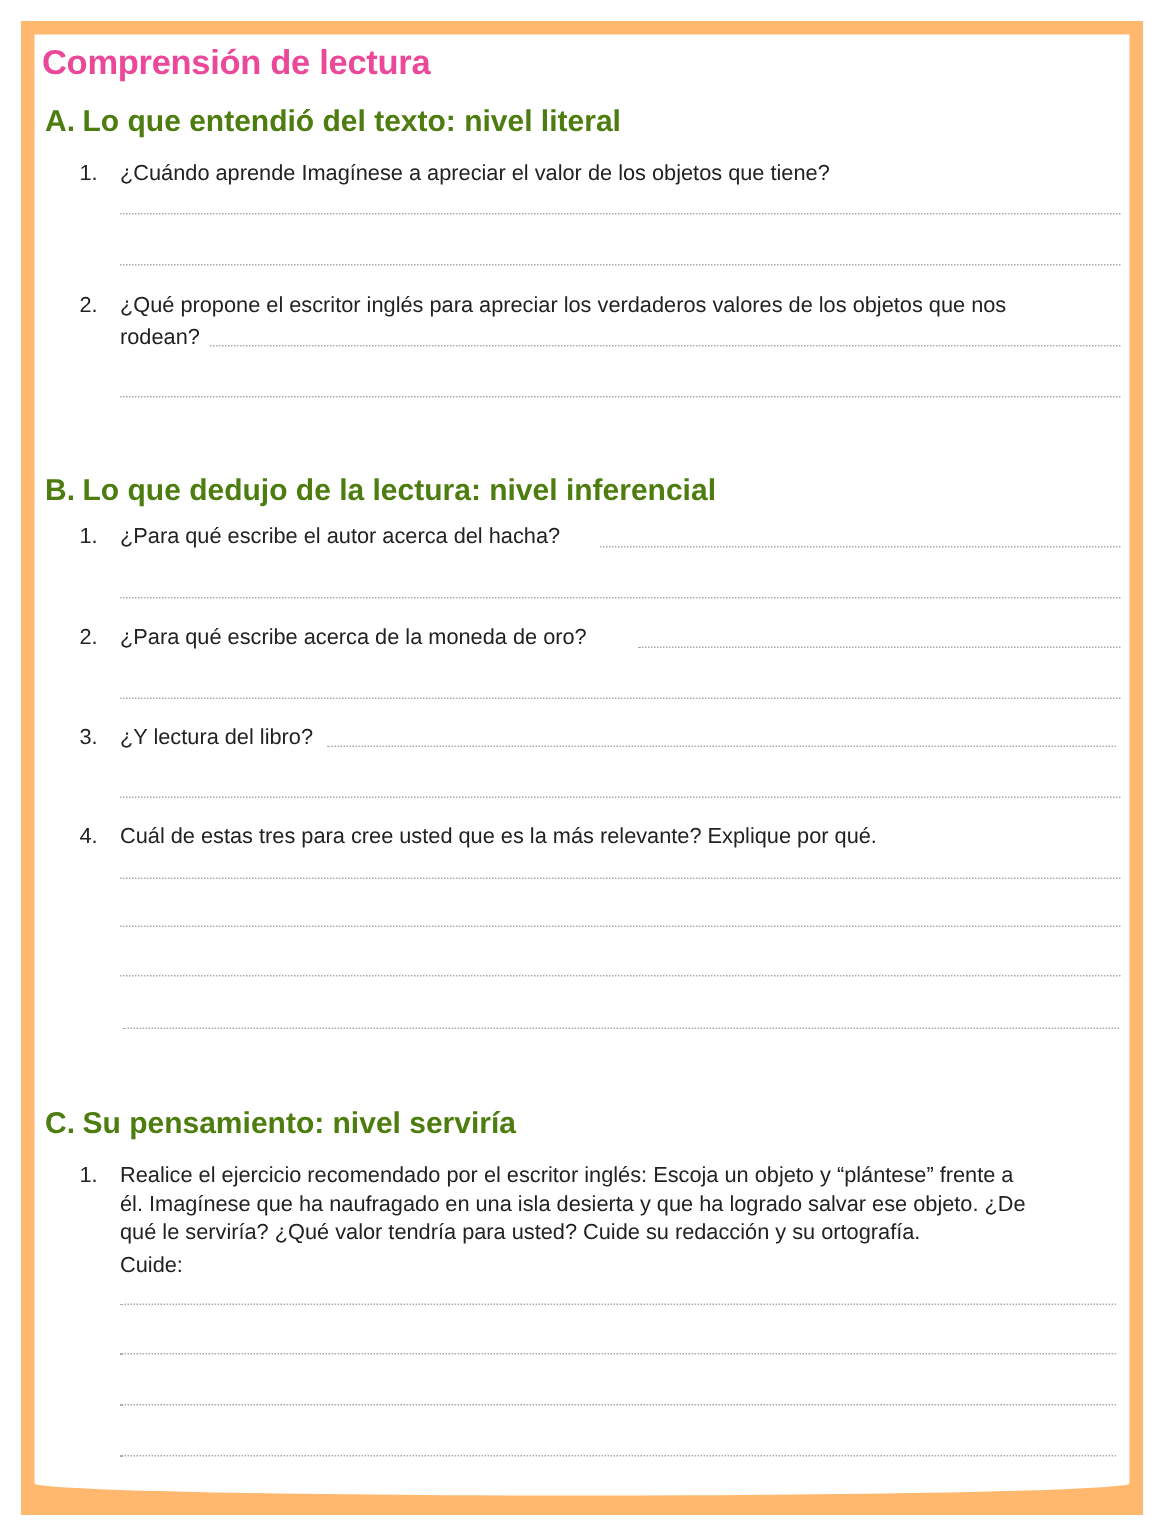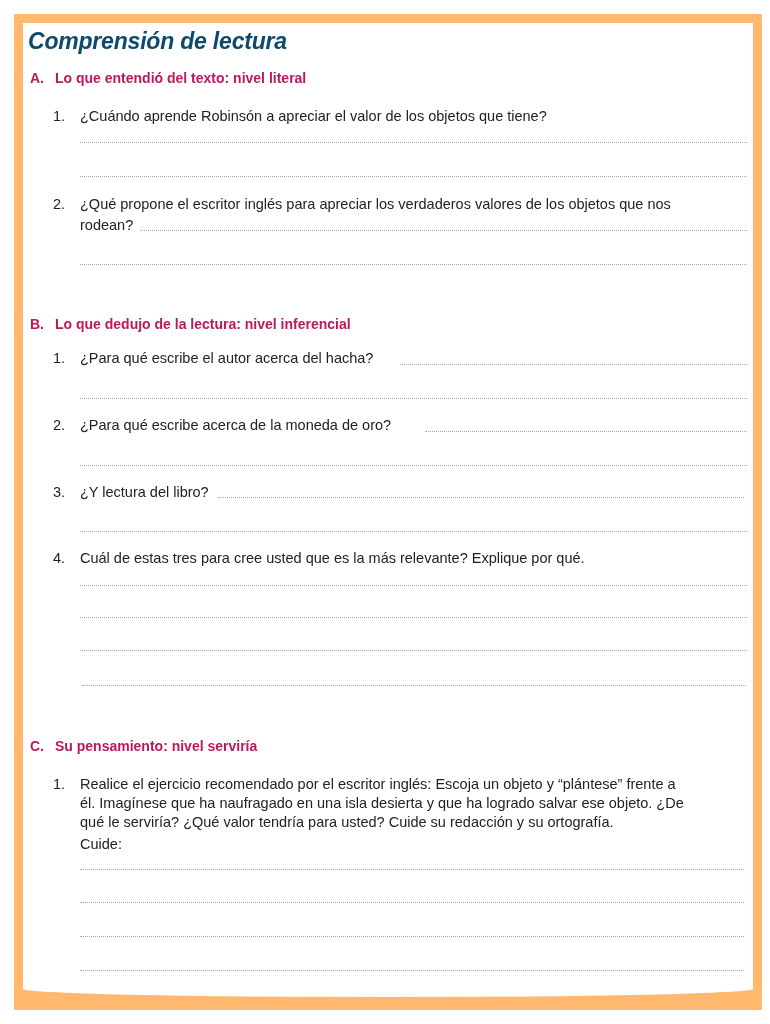--- a/index.html
+++ b/index.html
@@ -3,42 +3,42 @@
 <meta charset="utf-8">
 <style>
   html, body { margin:0; padding:0; background:#fff; }
   body { width:770px; height:1024px; position:relative; overflow:hidden;
          font-family:"Liberation Sans", "DejaVu Sans", sans-serif; color:#222; }
   .frame { position:absolute; left:14px; top:14px; width:748px; height:996px;
            background:#ffb86e; }
   .sheet { position:absolute; left:23px; top:23px; width:730px; height:974px;
            background:#fff; border-radius:0 0 50% 50% / 0 0 8px 8px; }
   .title { position:absolute; left:28px; top:28px; font-size:23px; font-weight:bold;
-           color:#0c4a6e; letter-spacing:-0.2px;font-style:italic; }
-  .section { position:absolute; left:30px; font-size:14px; font-weight:bold; color:#be185d; }
+           color:#ec4899; letter-spacing:-0.2px; }
+  .section { position:absolute; left:30px; font-size:20px; font-weight:bold; color:#4d7c0f; }
   .section .ltr { display:inline-block; width:25px; }
   .q { position:absolute; left:53px; font-size:14.5px; color:#222; line-height:21px; }
   .q .num { position:absolute; left:0; top:0; }
   .q .txt { position:absolute; left:27px; top:0; }
   .line { position:absolute; height:0; border-top:1px dotted #aaa; }
 </style>
 </head>
 <body>
 
 <div class="frame"></div>
 <div class="sheet"></div>
 
 <div class="title">Comprensión de lectura</div>
 
 <div class="section" style="top:70px">
   <span class="ltr">A.</span><span>Lo que entendió del texto: nivel literal</span>
 </div>
 <div class="q" style="top:106px">
   <span class="num">1.</span>
-  <span class="txt" style="white-space:nowrap">¿Cuándo aprende Robinsón a apreciar el valor de los objetos que tiene?</span>
+  <span class="txt" style="white-space:nowrap">¿Cuándo aprende Imagínese a apreciar el valor de los objetos que tiene?</span>
 </div>
 <div class="line" style="left:80px;width:667px;top:142px"></div>
 <div class="line" style="left:80px;width:667px;top:176px"></div>
 
 <div class="q" style="top:194px">
   <span class="num">2.</span>
   <span class="txt" style="white-space:nowrap">¿Qué propone el escritor inglés para apreciar los verdaderos valores de los objetos que nos</span>
   <span class="txt" style="top:21px;white-space:nowrap">rodean?</span>
 </div>
 <div class="line" style="left:140px;width:607px;top:230px"></div>

